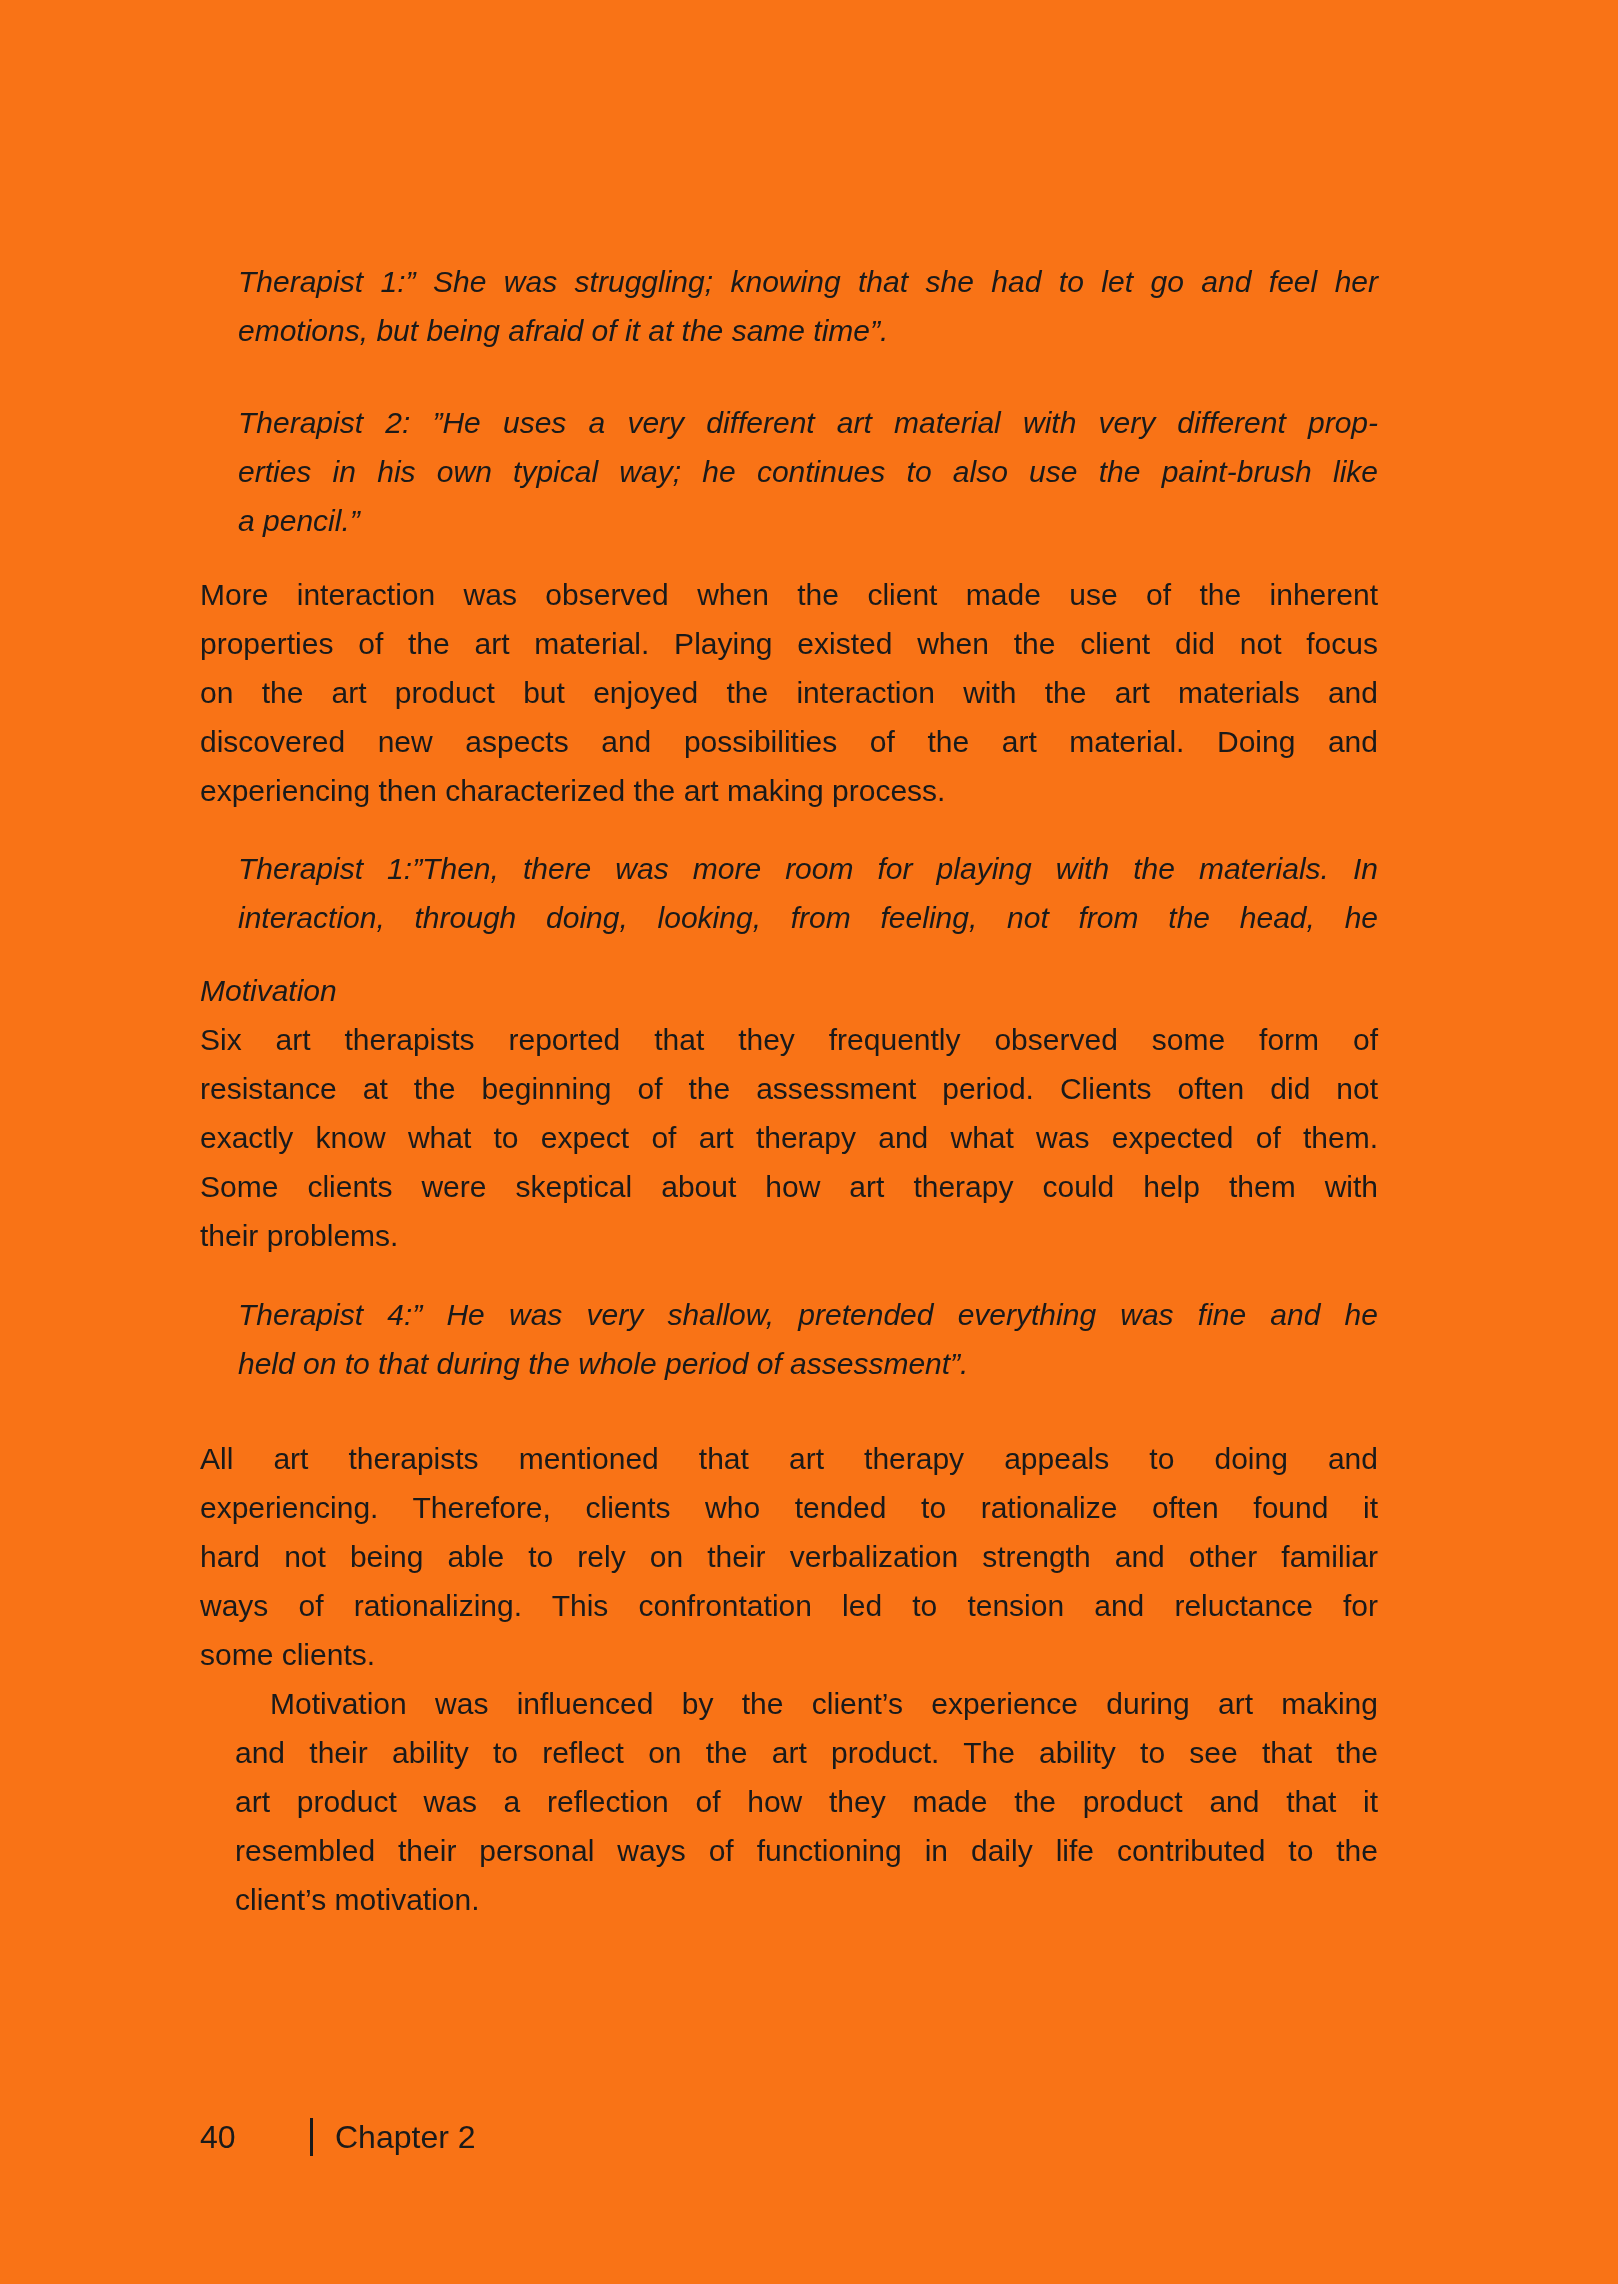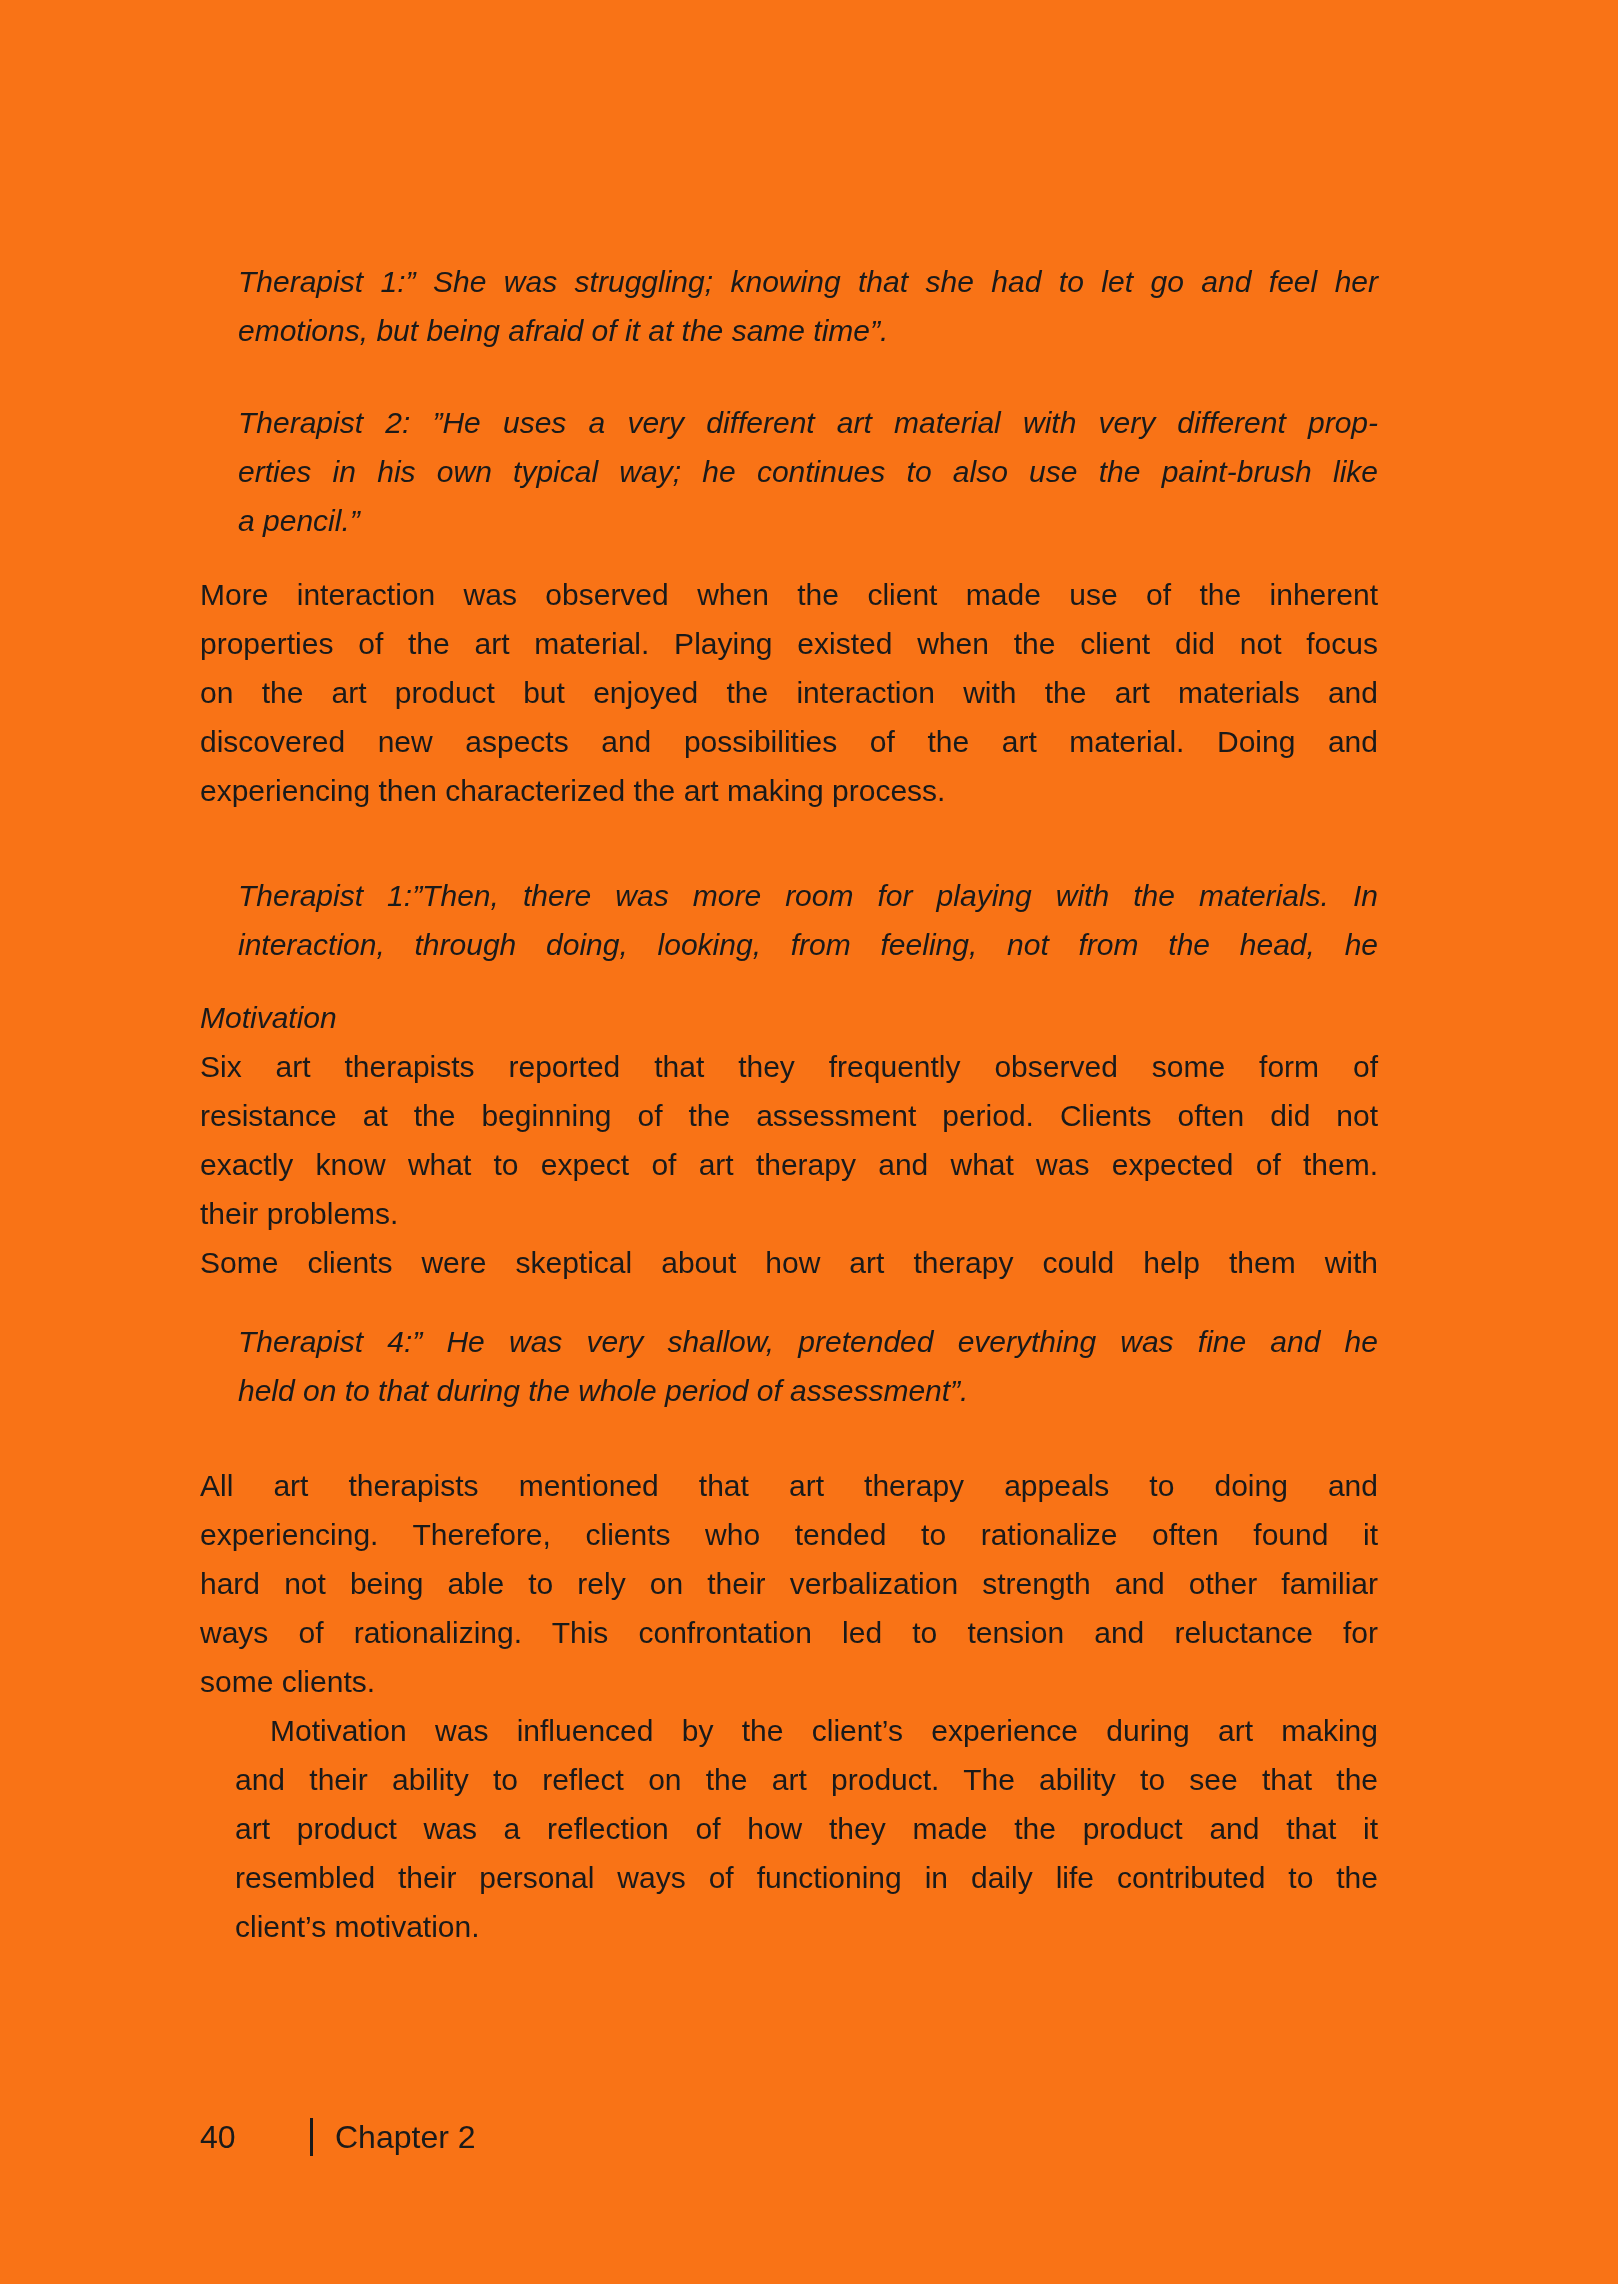--- a/index.html
+++ b/index.html
@@ -39,21 +39,21 @@
   }
   .block.heading {
     font-style: italic;
   }
   .line.fi {
     text-indent: 35px;
   }
   
   [data-name="quote-therapist-2"]            { margin-top: 43px; }
   [data-name="paragraph-more-interaction"]   { margin-top: 25px; }
-  [data-name="quote-therapist-1b"]           { margin-top: 56px; }
+  [data-name="quote-therapist-1b"]           { margin-top: 29px; }
   [data-name="heading-motivation"]           { margin-top: 24px; }
   [data-name="paragraph-six-art-therapists"] { margin-top: 0; }
   [data-name="quote-therapist-4"]            { margin-top: 30px; }
   [data-name="paragraph-all-art-therapists"] { margin-top: 46px; }
   [data-name="paragraph-motivation-influenced"] { margin-top: 0; margin-left: 35px; }
 
   .footer {
     position: absolute;
     left: 200px;
     top: 2117px;
@@ -102,22 +102,22 @@
         <div class="line j" data-name="text-line">Therapist 1:”Then, there was more room for playing with the materials. In</div>
         <div class="line j" data-name="text-line">interaction, through doing, looking, from feeling, not from the head, he</div>
       </div>
       <div class="block heading" data-name="heading-motivation">
         <div class="line" data-name="text-line">Motivation</div>
       </div>
       <div class="block paragraph" data-name="paragraph-six-art-therapists">
         <div class="line j" data-name="text-line">Six art therapists reported that they frequently observed some form of</div>
         <div class="line j" data-name="text-line">resistance at the beginning of the assessment period. Clients often did not</div>
         <div class="line j" data-name="text-line">exactly know what to expect of art therapy and what was expected of them.</div>
+        <div class="line j" data-name="text-line">Some clients were skeptical about how art therapy could help them with</div>
         <div class="line" data-name="text-line">their problems.</div>
-        <div class="line j" data-name="text-line">Some clients were skeptical about how art therapy could help them with</div>
       </div>
       <div class="block quote" data-name="quote-therapist-4">
         <div class="line j" data-name="text-line">Therapist 4:” He was very shallow, pretended everything was fine and he</div>
         <div class="line" data-name="text-line">held on to that during the whole period of assessment”.</div>
       </div>
       <div class="block paragraph" data-name="paragraph-all-art-therapists">
         <div class="line j" data-name="text-line">All art therapists mentioned that art therapy appeals to doing and</div>
         <div class="line j" data-name="text-line">experiencing. Therefore, clients who tended to rationalize often found it</div>
         <div class="line j" data-name="text-line">hard not being able to rely on their verbalization strength and other familiar</div>
         <div class="line j" data-name="text-line">ways of rationalizing. This confrontation led to tension and reluctance for</div>

